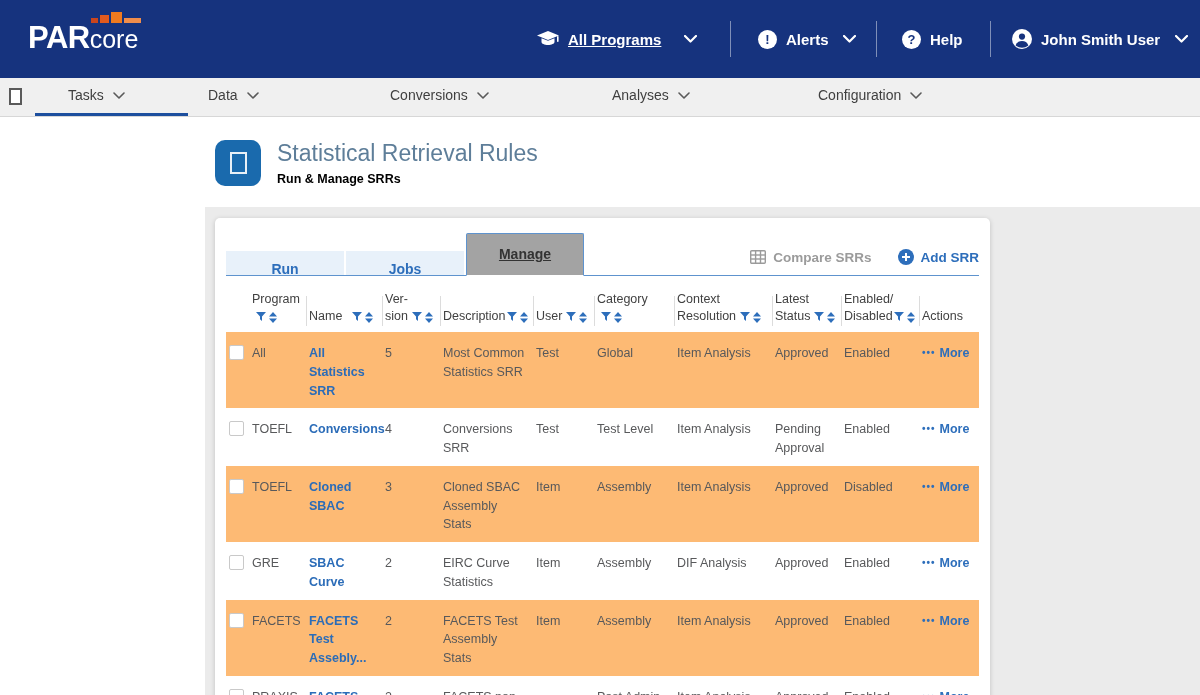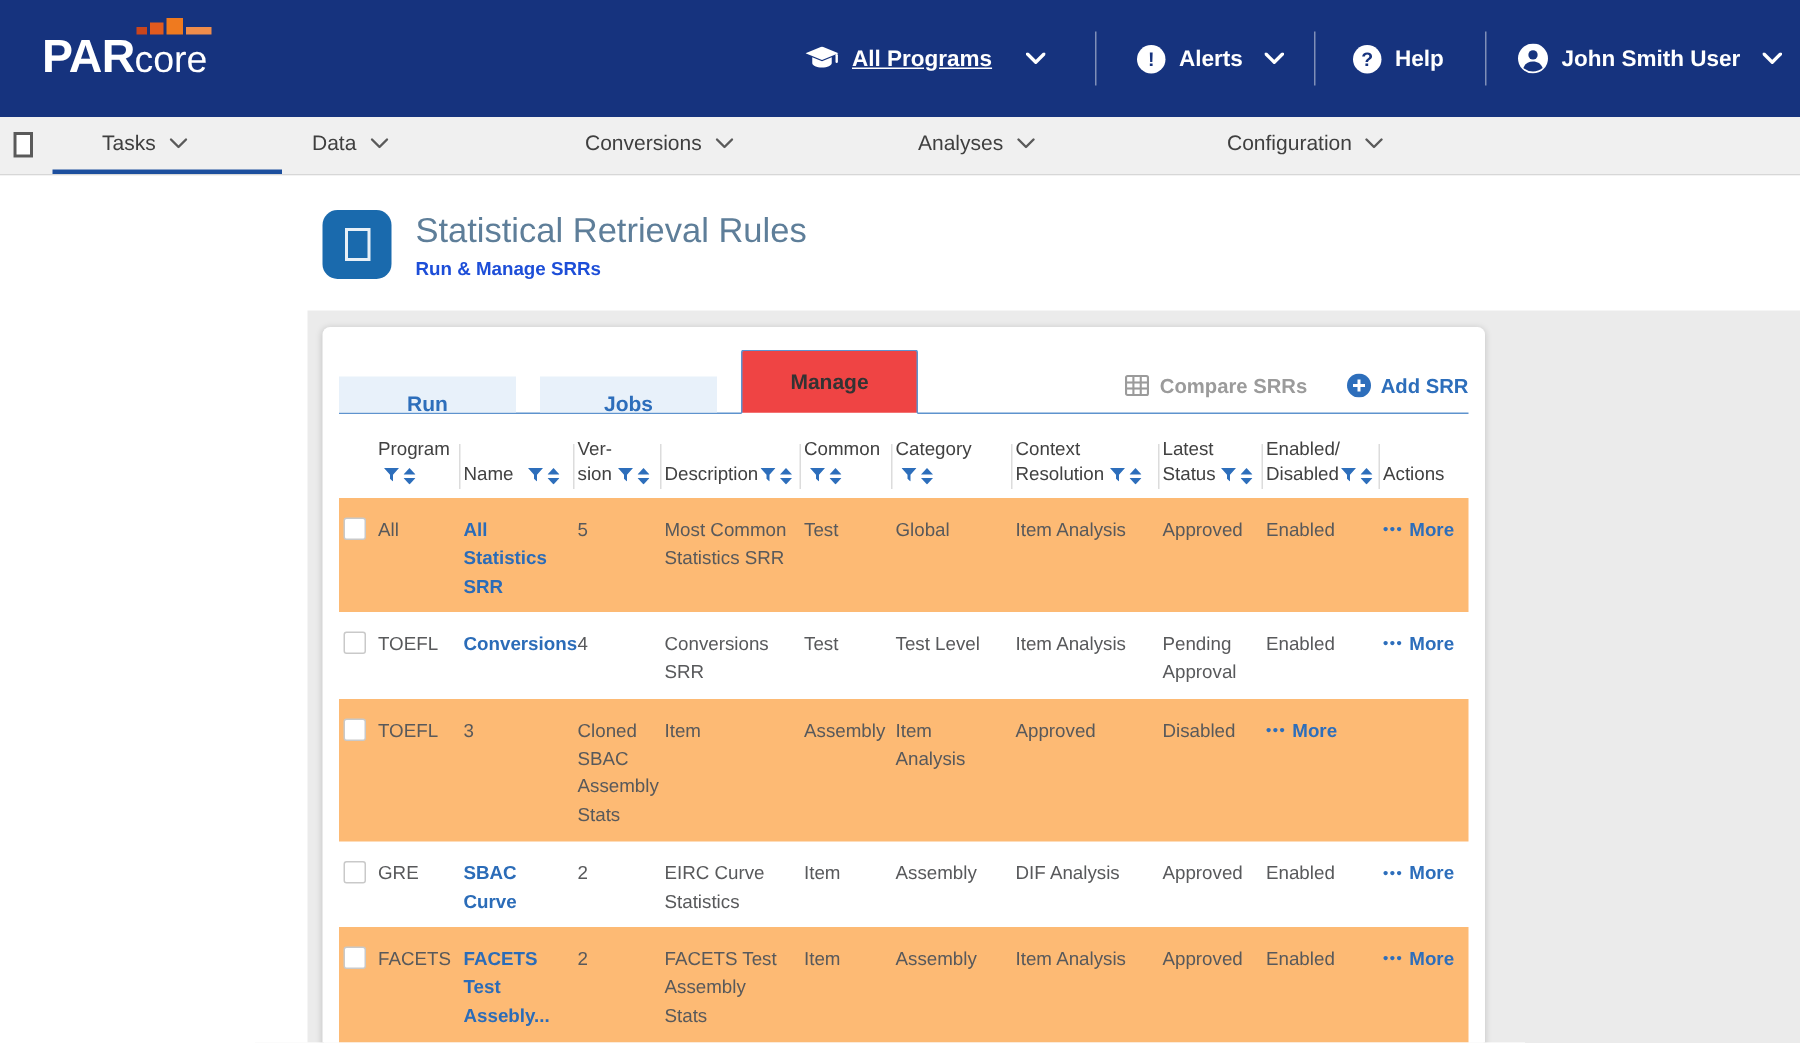--- a/index.html
+++ b/index.html
@@ -39,31 +39,31 @@
   
   .content { position:relative; width:1200px; height:578px; background:#fff; }
   .gray-panel { position:absolute; left:205px; top:90px; width:995px; height:488px;
     background:#EBEBEB; }
 
   .page-head { position:absolute; left:215px; top:23px; display:flex; gap:16px; }
   .page-ic { width:46px; height:46px; border-radius:10px; background:#1A6AAD;
     display:flex; align-items:center; justify-content:center; }
   .page-ic i { display:block; width:17px; height:22px; border:2px solid rgba(255,255,255,.9); }
   .page-title { font-size:23px; font-weight:400; color:#5E7E99; line-height:1.2; }
-  .page-sub { font-size:12.5px; font-weight:bold; color:#1d4ed8; margin-top:4px; cursor:pointer; }
+  .page-sub { font-size:12.5px; font-weight:bold; color:#000000; margin-top:4px; cursor:pointer; }
 
   
   .card { position:absolute; left:215px; top:101px; width:775px; height:500px;
     background:#fff; border-radius:5px; box-shadow:0 1px 5px rgba(0,0,0,.18); padding:0 11px; }
 
   .tabs-row { display:flex; align-items:flex-end; height:58px; border-bottom:1px solid #5E93CE; }
   .tab { width:118px; text-align:center; font-size:14px; font-weight:bold; cursor:pointer; }
-  .tab.inactive { background:#E8F1FA; color:#2D6EBB; height:24px; line-height:36px; margin-right:16px; }
-  .tab.active { background:#ef4444; color:#333; height:43px; line-height:41px;
-    border:1px solid #5E93CE; border-bottom:1px solid #fff; margin-bottom:-1px; border-radius:2px 2px 0 0; }
+  .tab.inactive { background:#E8F1FA; color:#2D6EBB; height:24px; line-height:36px; margin-right:2px; }
+  .tab.active { background:#a3a3a3; color:#333; height:43px; line-height:41px;
+    border:1px solid #5E93CE; border-bottom:1px solid #fff; margin-bottom:-1px; border-radius:2px 2px 0 0;text-decoration:underline; }
   .tabs-actions { margin-left:auto; display:flex; align-items:center; gap:26px; padding-bottom:10px; }
   .taction { display:flex; align-items:center; gap:7px; font-size:13.5px; font-weight:bold; cursor:pointer; }
   .taction.disabled { color:#9B9B9B; cursor:default; }
   .taction.primary { color:#2D6EBB; }
 
   
   .grid-row { display:grid;
     grid-template-columns:26px 57px 76px 58px 93px 61px 80px 98px 69px 78px 57px; }
   .thead { align-items:end; min-height:56px; padding-bottom:7px; }
   .th { position:relative; font-size:12.5px; color:#414141; padding-right:6px;
@@ -250,21 +250,21 @@
             </svg><svg width="8" height="11" viewBox="0 0 8 11">
               <path d="M4 0 L8 4.4 H0 Z" fill="#2D6EBB"></path>
               <path d="M4 11 L0 6.6 H8 Z" fill="#2D6EBB"></path>
             </svg></span></div>
       <div class="th sep"><span class="lab">Description</span><span class="hicons" style="margin-left:1px;"><svg width="10" height="9" viewBox="0 0 10 9">
               <path d="M0 0 H10 L6 4.5 V9 L4 7.2 V4.5 Z" fill="#2D6EBB"></path>
             </svg><svg width="8" height="11" viewBox="0 0 8 11">
               <path d="M4 0 L8 4.4 H0 Z" fill="#2D6EBB"></path>
               <path d="M4 11 L0 6.6 H8 Z" fill="#2D6EBB"></path>
             </svg></span></div>
-      <div class="th sep"><span class="lab">Common</span><span class="hicons"><svg width="10" height="9" viewBox="0 0 10 9">
+      <div class="th sep"><span class="lab">User</span><span class="hicons"><svg width="10" height="9" viewBox="0 0 10 9">
               <path d="M0 0 H10 L6 4.5 V9 L4 7.2 V4.5 Z" fill="#2D6EBB"></path>
             </svg><svg width="8" height="11" viewBox="0 0 8 11">
               <path d="M4 0 L8 4.4 H0 Z" fill="#2D6EBB"></path>
               <path d="M4 11 L0 6.6 H8 Z" fill="#2D6EBB"></path>
             </svg></span></div>
       <div class="th sep"><span class="lab">Category</span><span class="hicons"><svg width="10" height="9" viewBox="0 0 10 9">
               <path d="M0 0 H10 L6 4.5 V9 L4 7.2 V4.5 Z" fill="#2D6EBB"></path>
             </svg><svg width="8" height="11" viewBox="0 0 8 11">
               <path d="M4 0 L8 4.4 H0 Z" fill="#2D6EBB"></path>
               <path d="M4 11 L0 6.6 H8 Z" fill="#2D6EBB"></path>
@@ -323,20 +323,21 @@
       <div class="td">Pending Approval</div>
       <div class="td">Enabled</div>
       <div class="td more"><span class="dots">•••</span><span>More</span></div>
     </div>
 
     <div class="grid-row trow alt">
       <div>
           <span class="cb"></span>
         </div>
       <div class="td">TOEFL</div>
+      <div class="td name">Cloned SBAC</div>
       <div class="td">3</div>
       <div class="td">Cloned SBAC Assembly Stats</div>
       <div class="td">Item</div>
       <div class="td">Assembly</div>
       <div class="td">Item Analysis</div>
       <div class="td">Approved</div>
       <div class="td">Disabled</div>
       <div class="td more"><span class="dots">•••</span><span>More</span></div>
     </div>
 

